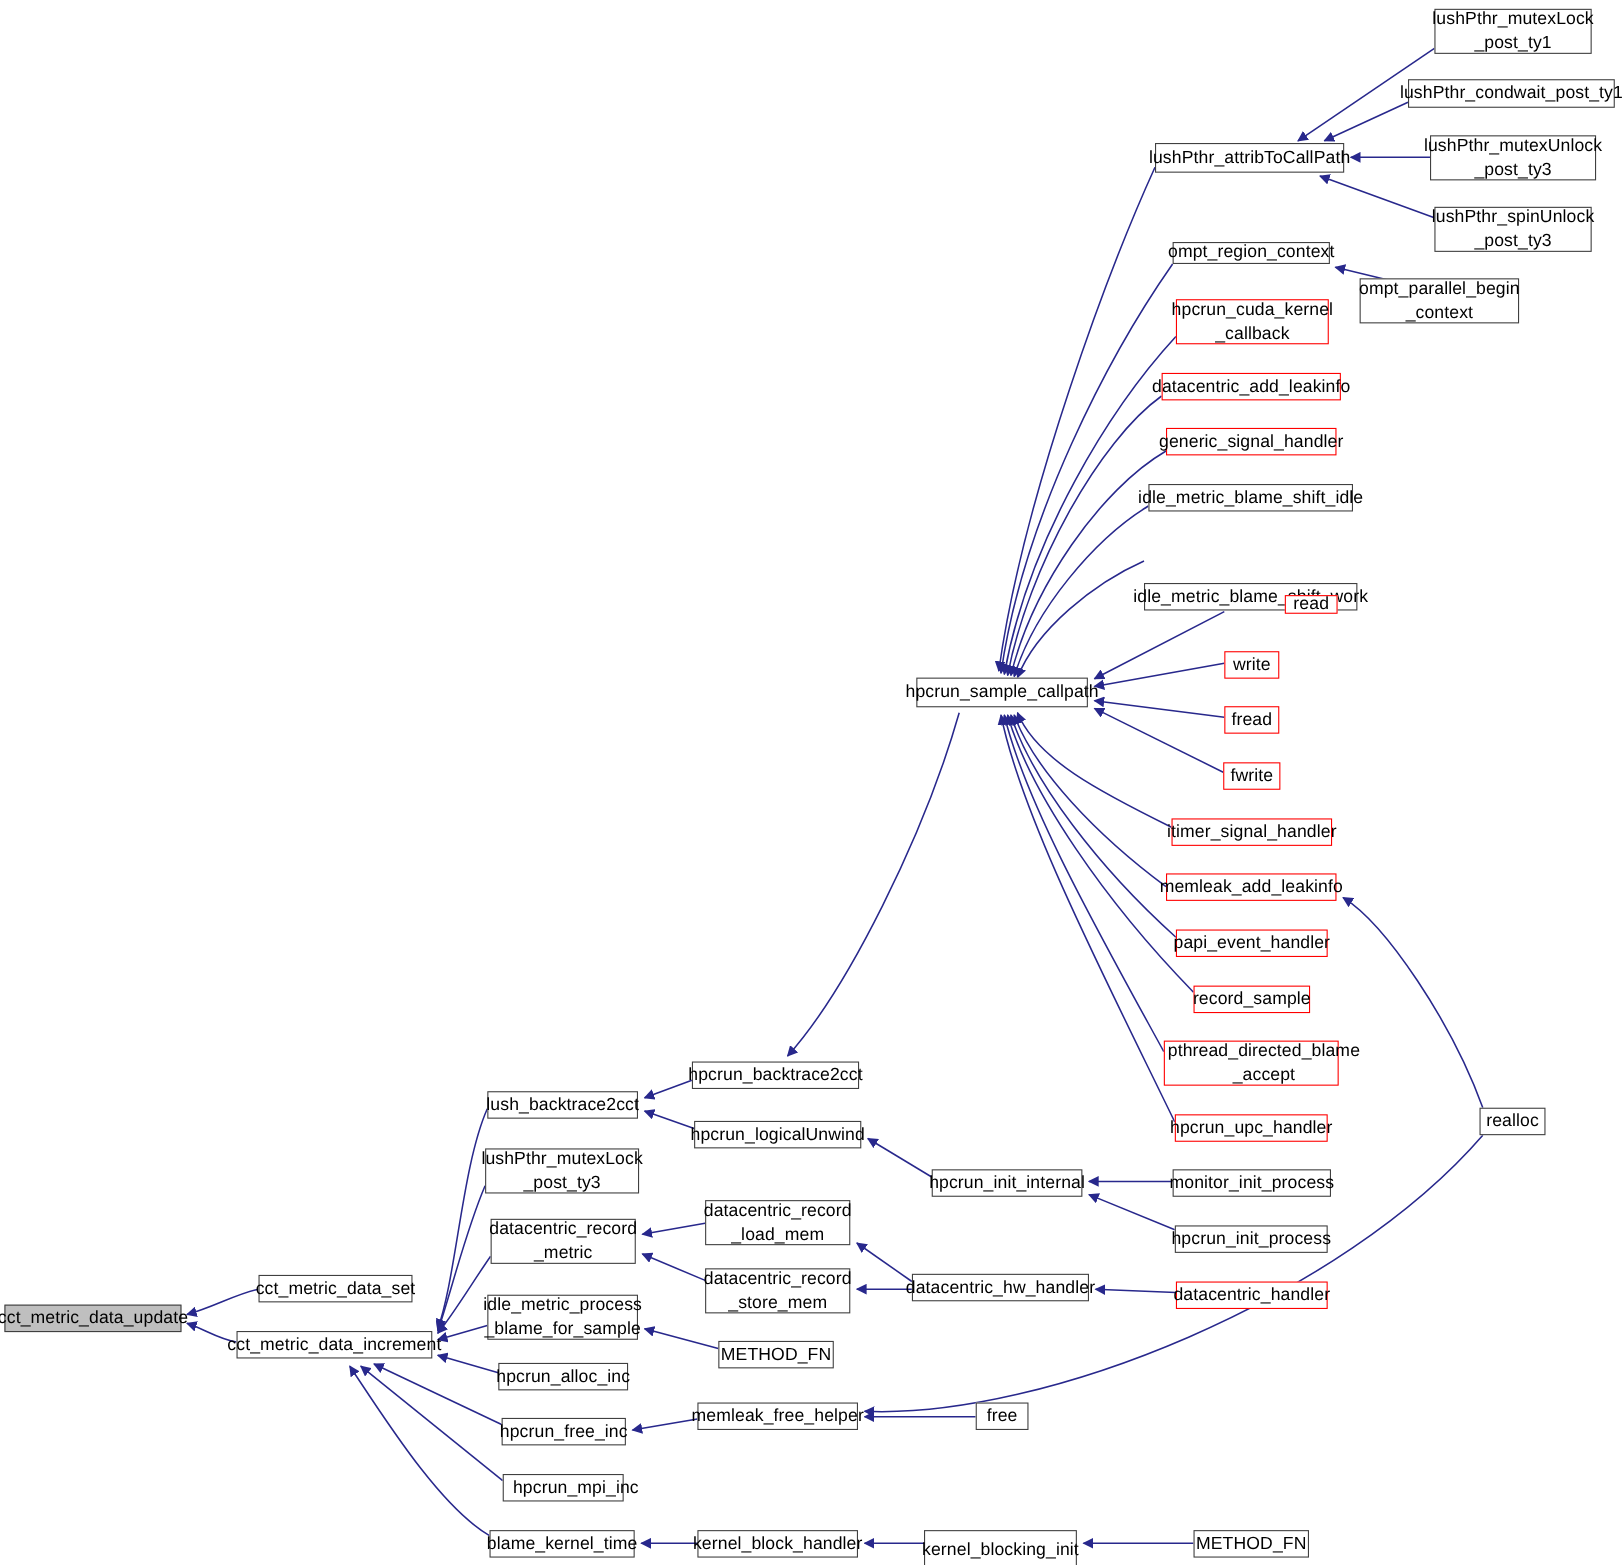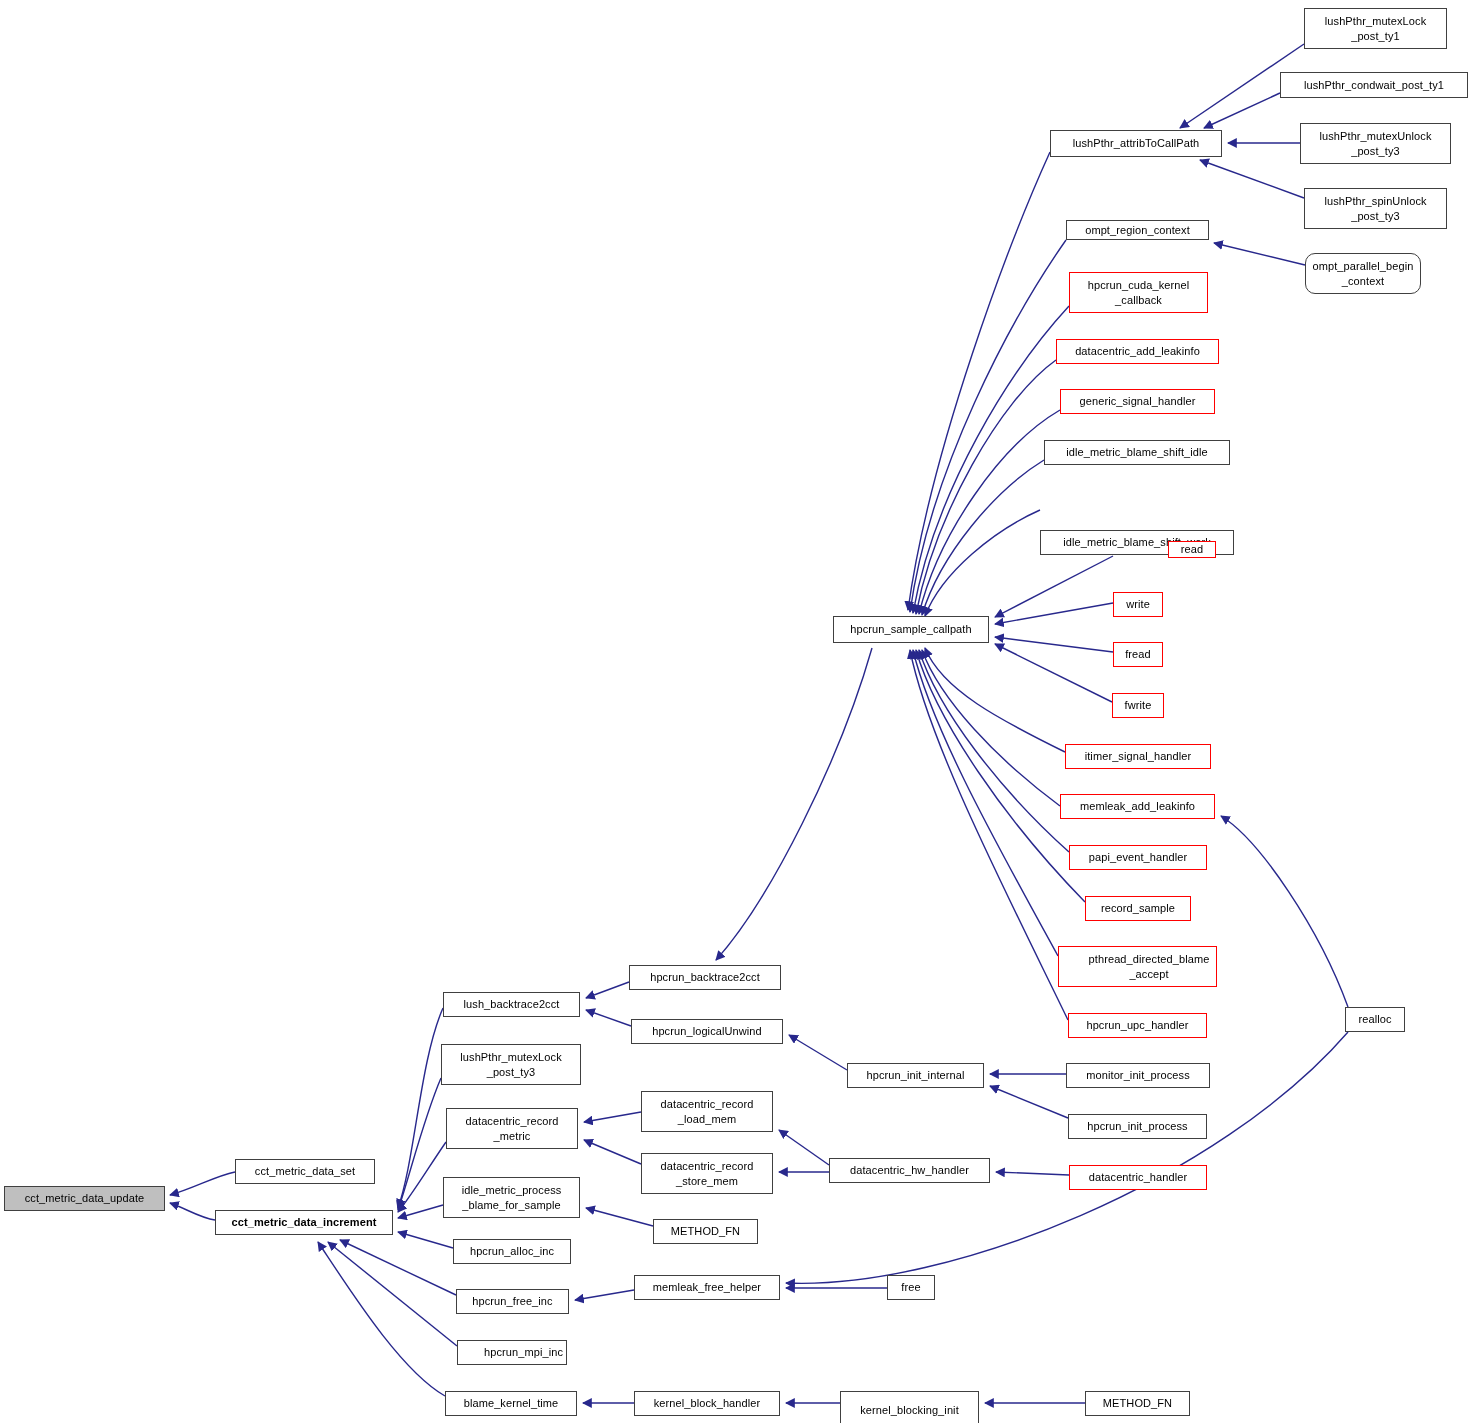--- a/index.html
+++ b/index.html
@@ -27,21 +27,21 @@
   .node {
     position: absolute;
     box-sizing: border-box;
     display: flex;
     align-items: center;
     justify-content: center;
     text-align: center;
     background: #ffffff;
     border: 1px solid #404040;
     color: #000000;
-    font-size: 11px;
+    font-size: 16px;
     line-height: 1.32;
     letter-spacing: 0.1px;
     white-space: pre-line;
     padding: 0 5px;
     cursor: default;
   }
   .node.red {
     border-color: #ff0000;
   }
   .node.current {
@@ -109,21 +109,21 @@
         <path d="M1304,44 L1180,128" fill="none" stroke="#28288c" stroke-width="1.4" marker-end="url(#arrow)"></path>
         <path d="M1280,93 L1204,128" fill="none" stroke="#28288c" stroke-width="1.4" marker-end="url(#arrow)"></path>
         <path d="M1300,143 L1228,143" fill="none" stroke="#28288c" stroke-width="1.4" marker-end="url(#arrow)"></path>
         <path d="M1304,198 L1200,160" fill="none" stroke="#28288c" stroke-width="1.4" marker-end="url(#arrow)"></path>
         <path d="M1305,265 L1214,243" fill="none" stroke="#28288c" stroke-width="1.4" marker-end="url(#arrow)"></path>
       </g>
   </svg>
   <div id="nodes-layer">
       <div class="node current" style="left: 4px; top: 1186px; width: 161px; height: 25px;">cct_metric_data_update</div>
       <div class="node" style="left: 235px; top: 1159px; width: 140px; height: 25px;">cct_metric_data_set</div>
-      <div class="node" style="left: 215px; top: 1210px; width: 178px; height: 25px; font-weight: bold;">cct_metric_data_increment</div>
+      <div class="node" style="left: 215px; top: 1210px; width: 178px; height: 25px;">cct_metric_data_increment</div>
       <div class="node" style="left: 443px; top: 992px; width: 137px; height: 25px;">lush_backtrace2cct</div>
       <div class="node" style="left: 441px; top: 1044px; width: 140px; height: 41px;">lushPthr_mutexLock
 _post_ty3</div>
       <div class="node" style="left: 446px; top: 1108px; width: 132px; height: 41px;">datacentric_record
 _metric</div>
       <div class="node" style="left: 443px; top: 1177px; width: 137px; height: 41px;">idle_metric_process
 _blame_for_sample</div>
       <div class="node" style="left: 453px; top: 1239px; width: 118px; height: 25px;">hpcrun_alloc_inc</div>
       <div class="node" style="left: 456px; top: 1289px; width: 113px; height: 25px;">hpcrun_free_inc</div>
       <div class="node" style="left: 457px; top: 1340px; width: 110px; height: 25px; padding-left: 28px;">hpcrun_mpi_inc</div>
@@ -166,16 +166,16 @@
       <div class="node red" style="left: 1069px; top: 1165px; width: 138px; height: 25px;">datacentric_handler</div>
       <div class="node" style="left: 1085px; top: 1391px; width: 105px; height: 25px;">METHOD_FN</div>
       <div class="node" style="left: 1345px; top: 1007px; width: 60px; height: 25px;">realloc</div>
       <div class="node" style="left: 1304px; top: 8px; width: 143px; height: 41px;">lushPthr_mutexLock
 _post_ty1</div>
       <div class="node" style="left: 1280px; top: 72px; width: 188px; height: 26px;">lushPthr_condwait_post_ty1</div>
       <div class="node" style="left: 1300px; top: 123px; width: 151px; height: 41px;">lushPthr_mutexUnlock
 _post_ty3</div>
       <div class="node" style="left: 1304px; top: 188px; width: 143px; height: 41px;">lushPthr_spinUnlock
 _post_ty3</div>
-      <div class="node" style="left: 1305px; top: 253px; width: 116px; height: 41px; border-radius: 10px;">ompt_parallel_begin
+      <div class="node" style="left: 1236px; top: 253px; width: 145px; height: 41px;">ompt_parallel_begin
 _context</div>
     </div>
 </div>
 
 </body></html>

